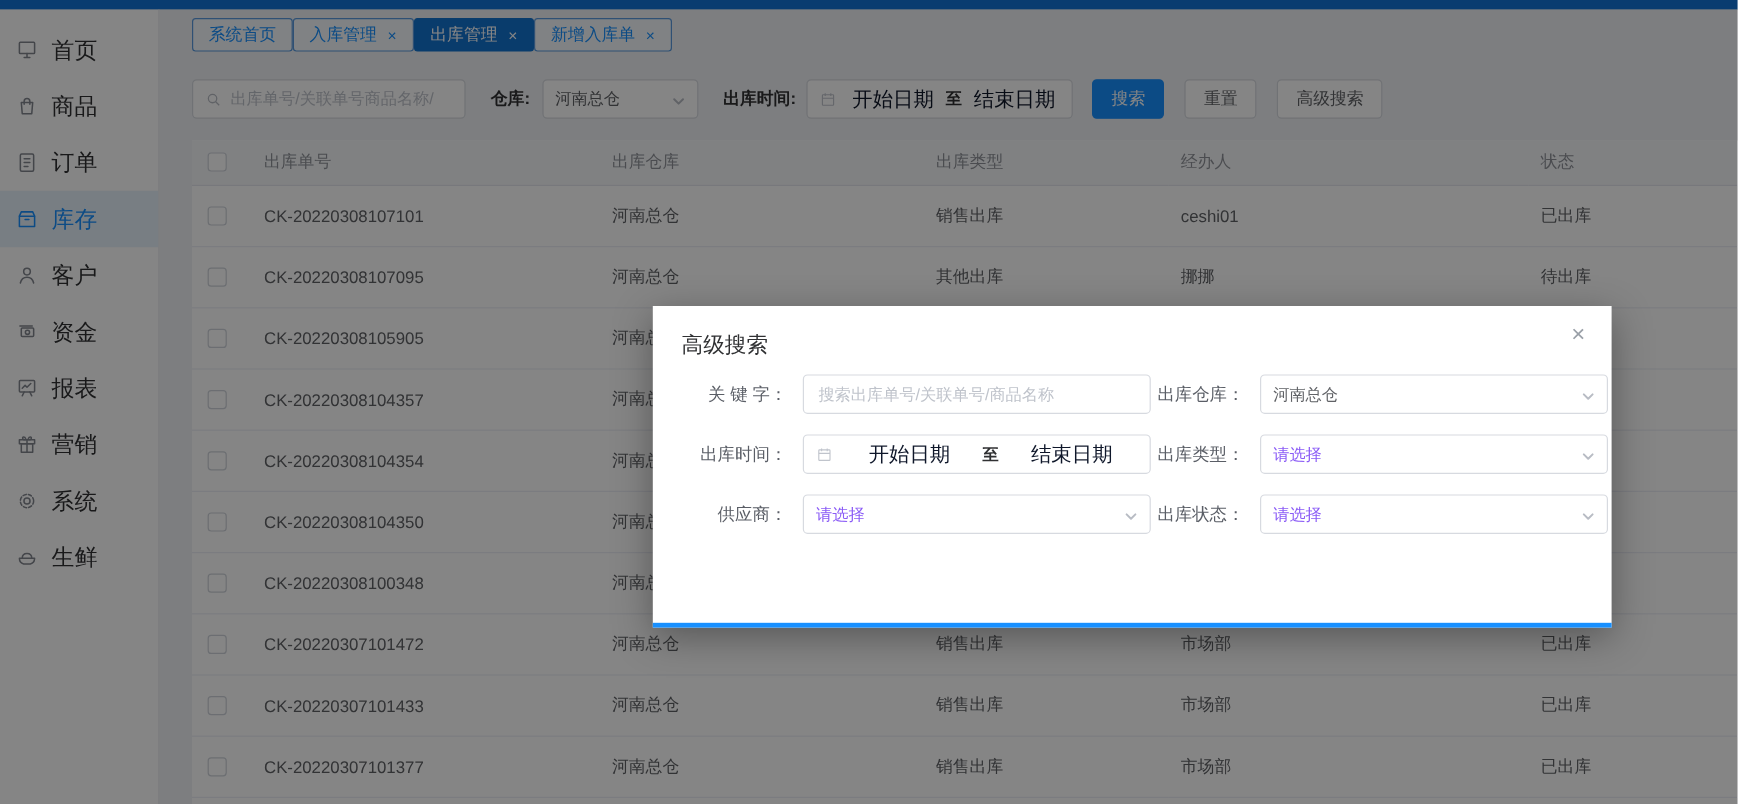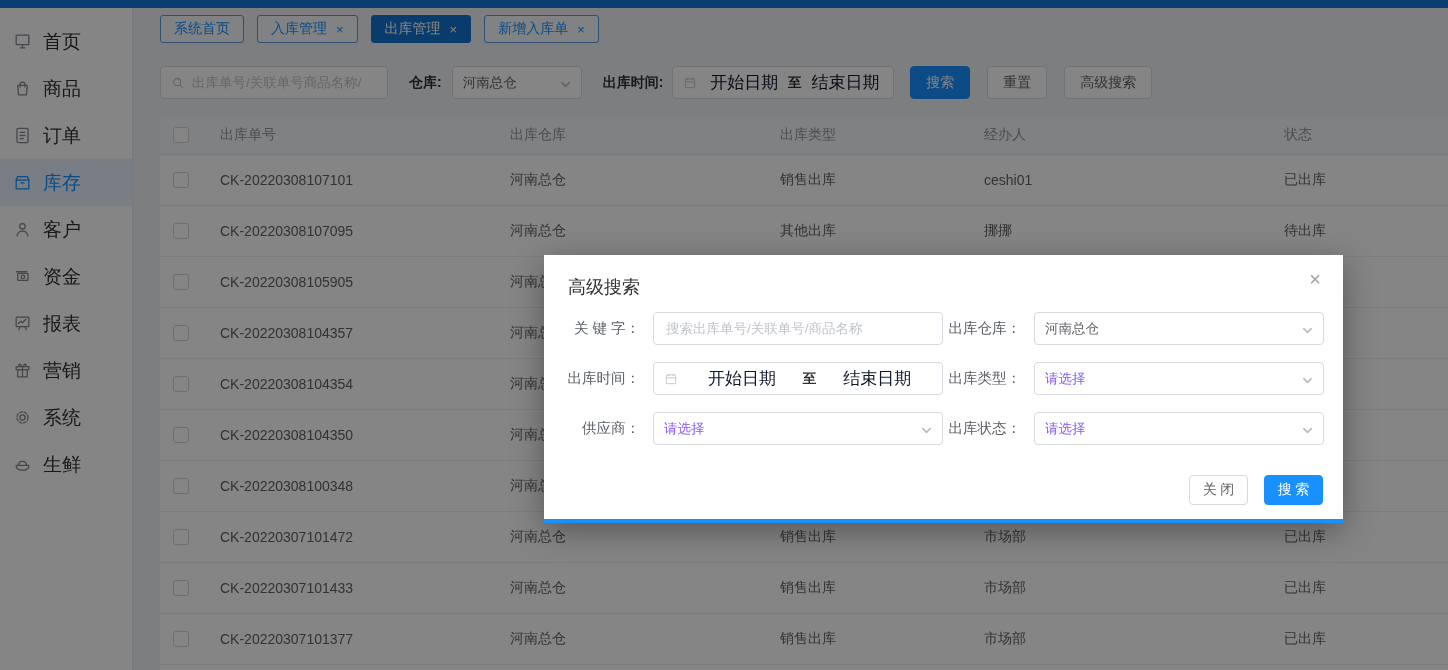--- a/index.html
+++ b/index.html
@@ -9,21 +9,21 @@
   .layout{display:flex;height:662px}
   
   .sidebar{width:133px;background:#fff;border-right:1px solid #e4e7ed;padding-top:10px;flex:none}
   .side-item{display:flex;align-items:center;height:47px;padding-left:13px;font-size:19px;color:#303133;cursor:pointer}
   .side-item .sicon{width:19px;height:19px;margin-right:11px;color:#82868f;flex:none;display:flex}
   .side-item .sicon svg{width:100%;height:100%;fill:none;stroke:currentColor;stroke-width:1.6;stroke-linecap:round;stroke-linejoin:round}
   .side-item.active{background:#e7f1fb;color:#1890ff}
   .side-item.active .sicon{color:#1890ff}
   
   .content{flex:1;position:relative;background:#f0f2f5}
-  .tabs{position:absolute;left:27px;top:7px;display:flex;gap:13px}
+  .tabs{position:absolute;left:27px;top:7px;display:flex;}
   .tab{height:28px;display:flex;align-items:center;padding:0 13px;border:1px solid #5a9ade;border-radius:3px;color:#1890ff;font-size:14px;background:#f5fafe;cursor:pointer;white-space:nowrap}
   .tab .x{margin-left:9px;font-size:13px;line-height:1;cursor:pointer}
   .tab.active{background:#1374d0;border-color:#1374d0;color:#fff}
   
   .toolbar{position:absolute;left:27px;top:58px;display:flex;align-items:center}
   .tb-search{width:228px;height:33px;border:1px solid #d7dae0;border-radius:4px;background:#fff;display:flex;align-items:center;padding:0 10px}
   .tb-search svg{width:14px;height:14px;stroke:#b8bcc4;fill:none;stroke-width:1.8;flex:none;margin-right:7px}
   .tb-search input{border:none;outline:none;width:100%;font-size:13.5px;color:#606266;background:transparent}
   .tb-search input::placeholder,.kw-input::placeholder{color:#bfc3cb}
   .tb-label{margin-left:21px;color:#303133;font-weight:bold;white-space:nowrap}
@@ -48,21 +48,21 @@
   table{border-collapse:collapse;table-layout:fixed;width:100%}
   col.c-chk{width:50px}col.c-no{width:290px}col.c-wh{width:270px}col.c-type{width:204px}col.c-op{width:300px}
   thead th{height:37px;background:#f5f7fa;color:#909399;font-weight:normal;text-align:left;padding:0 10px;font-size:14px;border-bottom:1px solid #e4e7ed}
   tbody td{height:51px;border-bottom:1px solid #ebeef5;padding:0 10px;color:#606266;font-size:14px}
   .chk{width:16px;height:16px;border:1px solid #cfd3da;border-radius:3px;background:#fff;margin-left:3px;cursor:pointer}
   
   .mask{position:absolute;inset:0;background:rgba(0,0,0,0.48);z-index:50}
   .modal{position:absolute;left:544px;top:255px;width:799px;height:268px;background:#fff;z-index:60;border-bottom:4px solid #1890ff;box-shadow:0 8px 30px rgba(0,0,0,.35)}
   .m-title{position:absolute;left:24px;top:20px;font-size:18px;color:#303133}
   .m-close{position:absolute;right:22px;top:14px;font-size:20px;color:#9aa0a8;cursor:pointer;line-height:1}
-  .m-form{position:absolute;left:0;top:57px;right:0}
+  .m-form{position:absolute;left:16px;top:57px;right:0}
   .m-row{display:flex;align-items:center;height:33px;margin-bottom:17px}
   .m-label{width:109px;text-align:right;padding-right:13px;color:#5a5e66;font-size:14.5px;white-space:nowrap}
   .m-label.l2{width:91px}
   .m-field{width:290px;flex:none}
   .kw-input{width:290px;height:33px;border:1px solid #d7dae0;border-radius:4px;padding:0 12px;font-size:13.5px;color:#606266;outline:none;font-family:inherit}
   .m-dr{width:290px;margin-left:0}
   .m-footer{position:absolute;right:20px;bottom:14px;display:flex;gap:16px}
   .m-btn{height:30px;width:59px;padding:0;font-size:14px}
 </style>
 </head>
@@ -396,17 +396,13 @@
       <span class="m-label l2">出库状态：</span>
       <div class="sel m-field">
         <span class="val ph">请选择</span>
         <span class="chev"><svg viewBox="0 0 12 12">
               <path d="M2 4l4 4 4-4"></path>
             </svg></span>
       </div>
     </div>
   </div>
 
-  <div class="m-footer">
-    <button class="btn m-btn">关 闭</button>
-    <button class="btn primary m-btn">搜 索</button>
-  </div>
 </div>
 
 </body></html>

